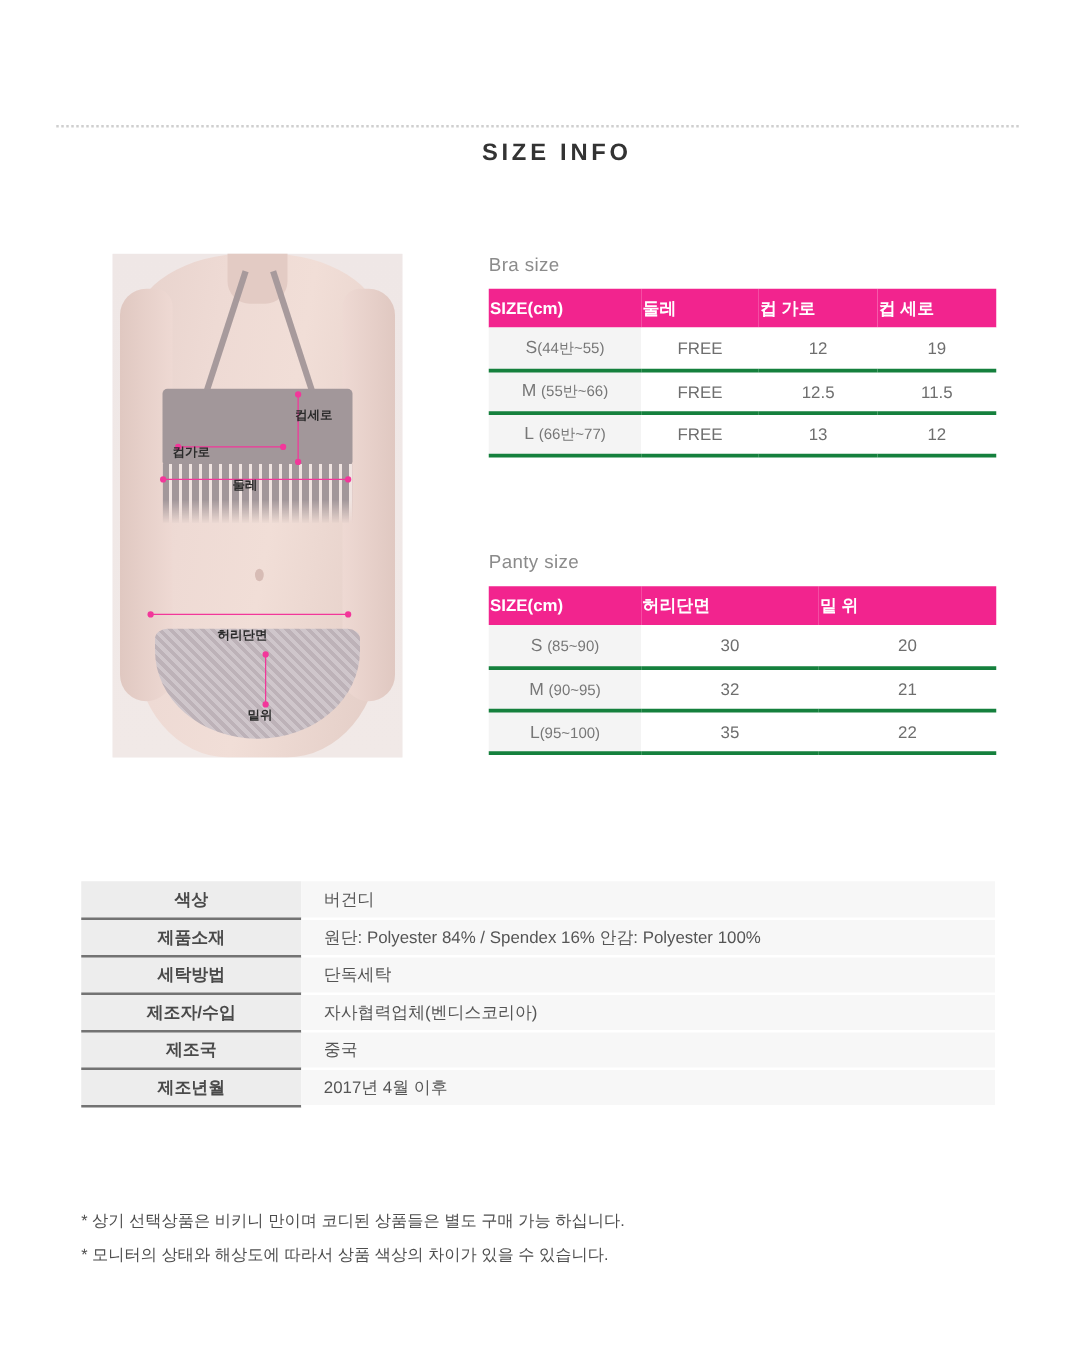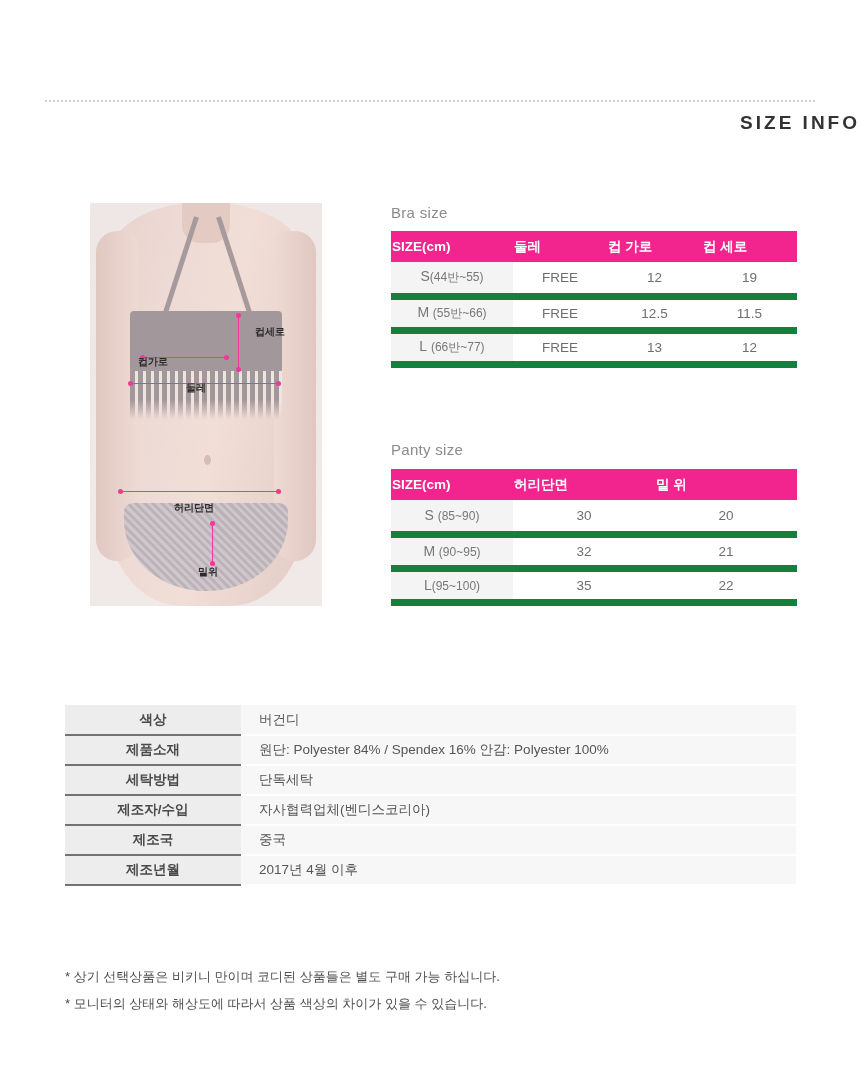--- a/index.html
+++ b/index.html
@@ -31,21 +31,21 @@
     width: 770px;
     height: 1px;
     border-top: 2px dotted #cfcfcf;
   }
 
   .page-title {
     position: absolute;
     left: 0;
     top: 112px;
     width: 860px;
-    text-align: right;
+    text-align: center;
     font-size: 19px;
     font-weight: bold;
     letter-spacing: 3px;
     color: #333333;
     padding-left: 31px;
   }
 
   
   .figure-wrap {
     position: absolute;
@@ -168,21 +168,21 @@
     font-weight: bold;
     height: 31px;
     text-align: left;
     border: none;
   }
   table.size td {
     height: 34px;
     text-align: center;
     font-size: 13.5px;
     color: #6e6e6e;
-    border-bottom: 7px solid #15803d;
+    border-bottom: 3px solid #15803d;
     background: #ffffff;
   }
   table.size td.lbl {
     background: #f4f4f4;
     color: #777777;
   }
   table.size td.lbl .big { font-size: 14px; }
   table.size td.lbl .small { font-size: 12px; }
 
   
@@ -246,21 +246,21 @@
     <div class="strap-l"></div>
     <div class="strap-r"></div>
     <div class="bra-band"></div>
     <div class="fringe"></div>
     <div class="navel"></div>
     <div class="panty"></div>
 
     <div class="mline v" style="left:148px; top:112px; height:56px;"></div>
     <div class="dot" style="left:146px; top:110px;"></div>
     <div class="dot" style="left:146px; top:164px;"></div>
-    <div class="mlabel" style="left:146px; top:122px;margin-left:19px;">컵세로</div>
+    <div class="mlabel" style="left:146px; top:122px;">컵세로</div>
 
     <div class="mline" style="left:52px; top:154px; width:86px;"></div>
     <div class="dot" style="left:50px; top:152px;"></div>
     <div class="dot" style="left:134px; top:152px;"></div>
     <div class="mlabel" style="left:48px; top:152px;">컵가로</div>
 
     <div class="mline" style="left:40px; top:180px; width:150px;"></div>
     <div class="dot" style="left:38px; top:178px;"></div>
     <div class="dot" style="left:186px; top:178px;"></div>
     <div class="mlabel" style="left:96px; top:178px;">둘레</div>

